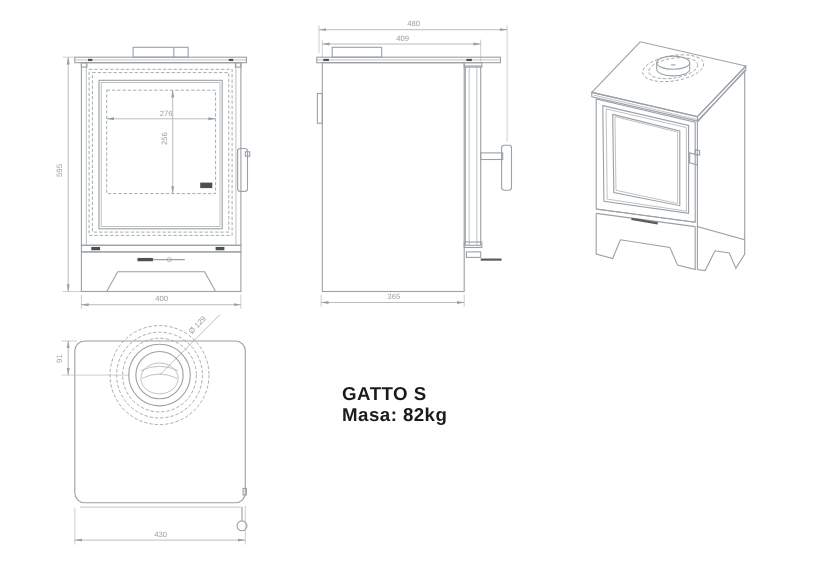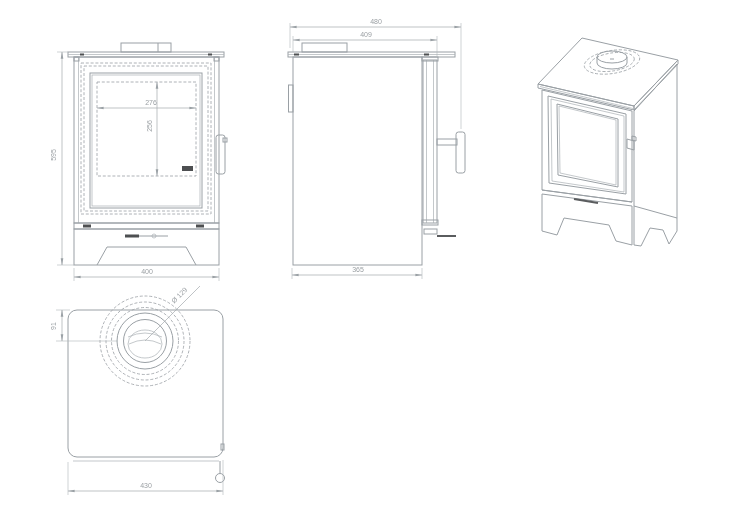--- a/index.html
+++ b/index.html
@@ -230,14 +230,16 @@
     <g>
       <line class="ext" x1="68" y1="462" x2="68" y2="495"></line>
       <line class="ext" x1="223" y1="460" x2="223" y2="495"></line>
       <line class="dimln" x1="68" y1="491" x2="223" y2="491" marker-start="url(#arw)" marker-end="url(#arw)"></line>
       <text class="dimtxt" x="146" y="488">430</text>
     </g>
   </g>
 </svg>
 
 <div class="label-block">
+  <div>GATTO S</div>
+  <div>Masa: 82kg</div>
 </div>
 </div>
 
 </body></html>

